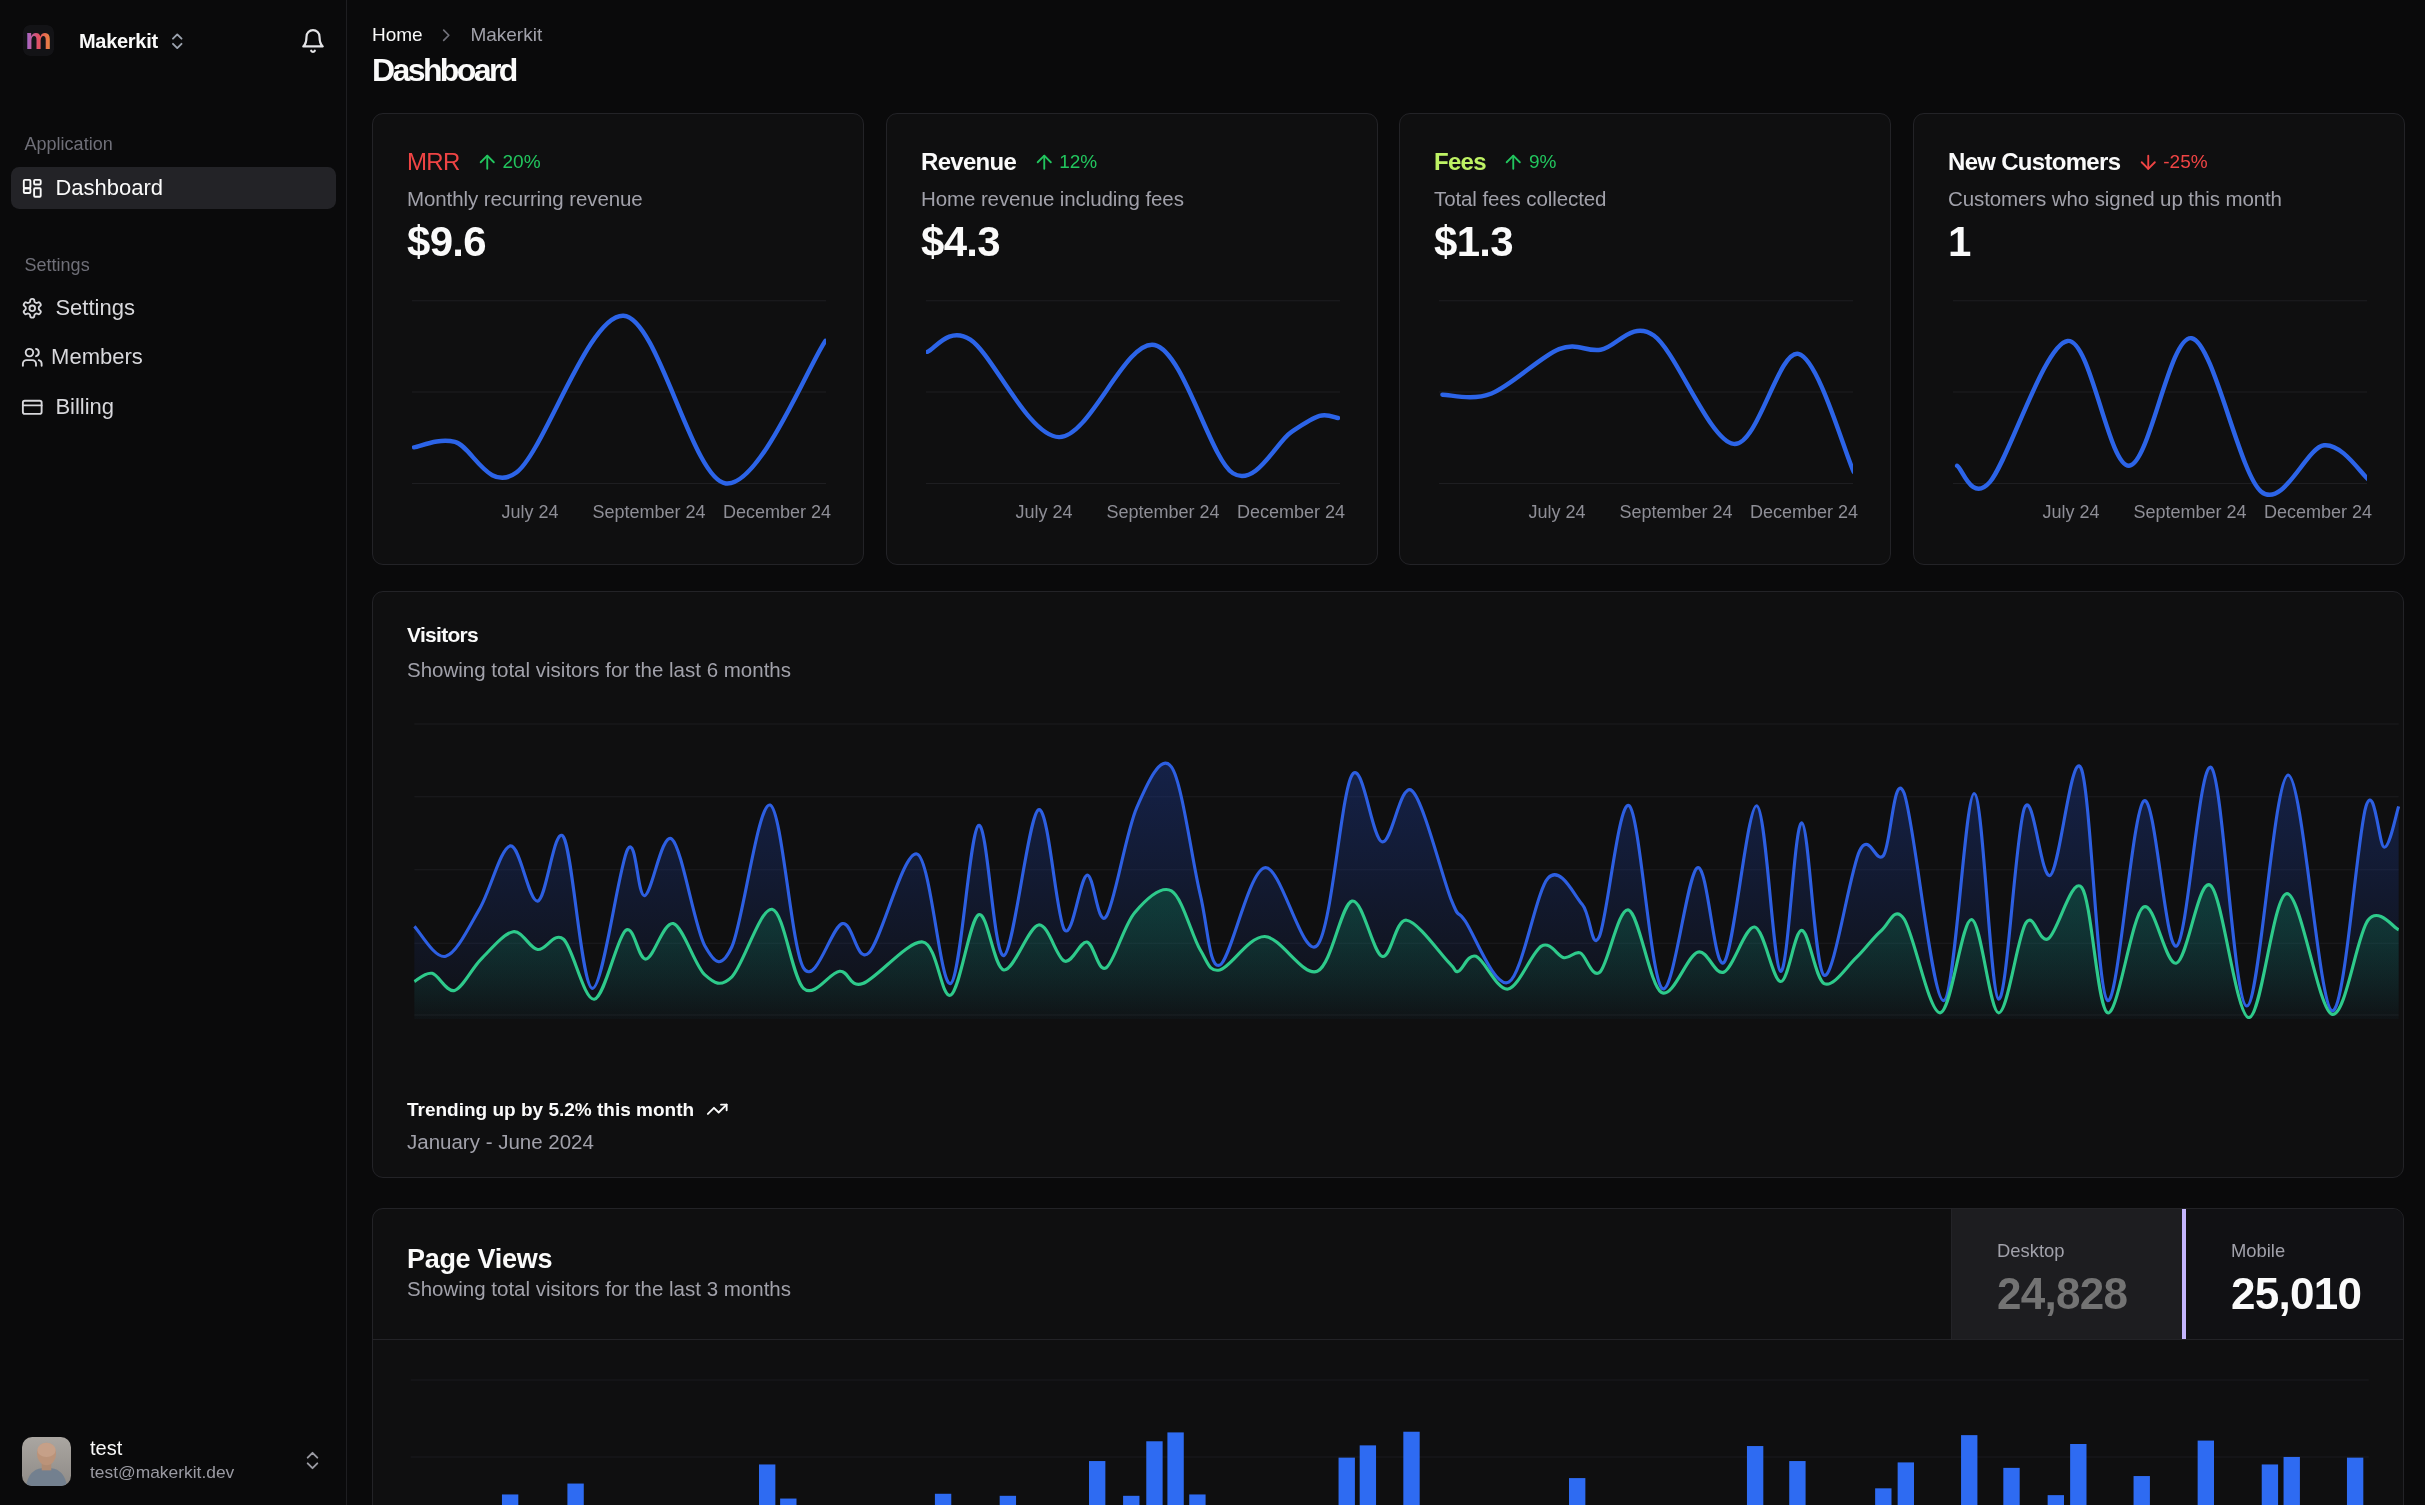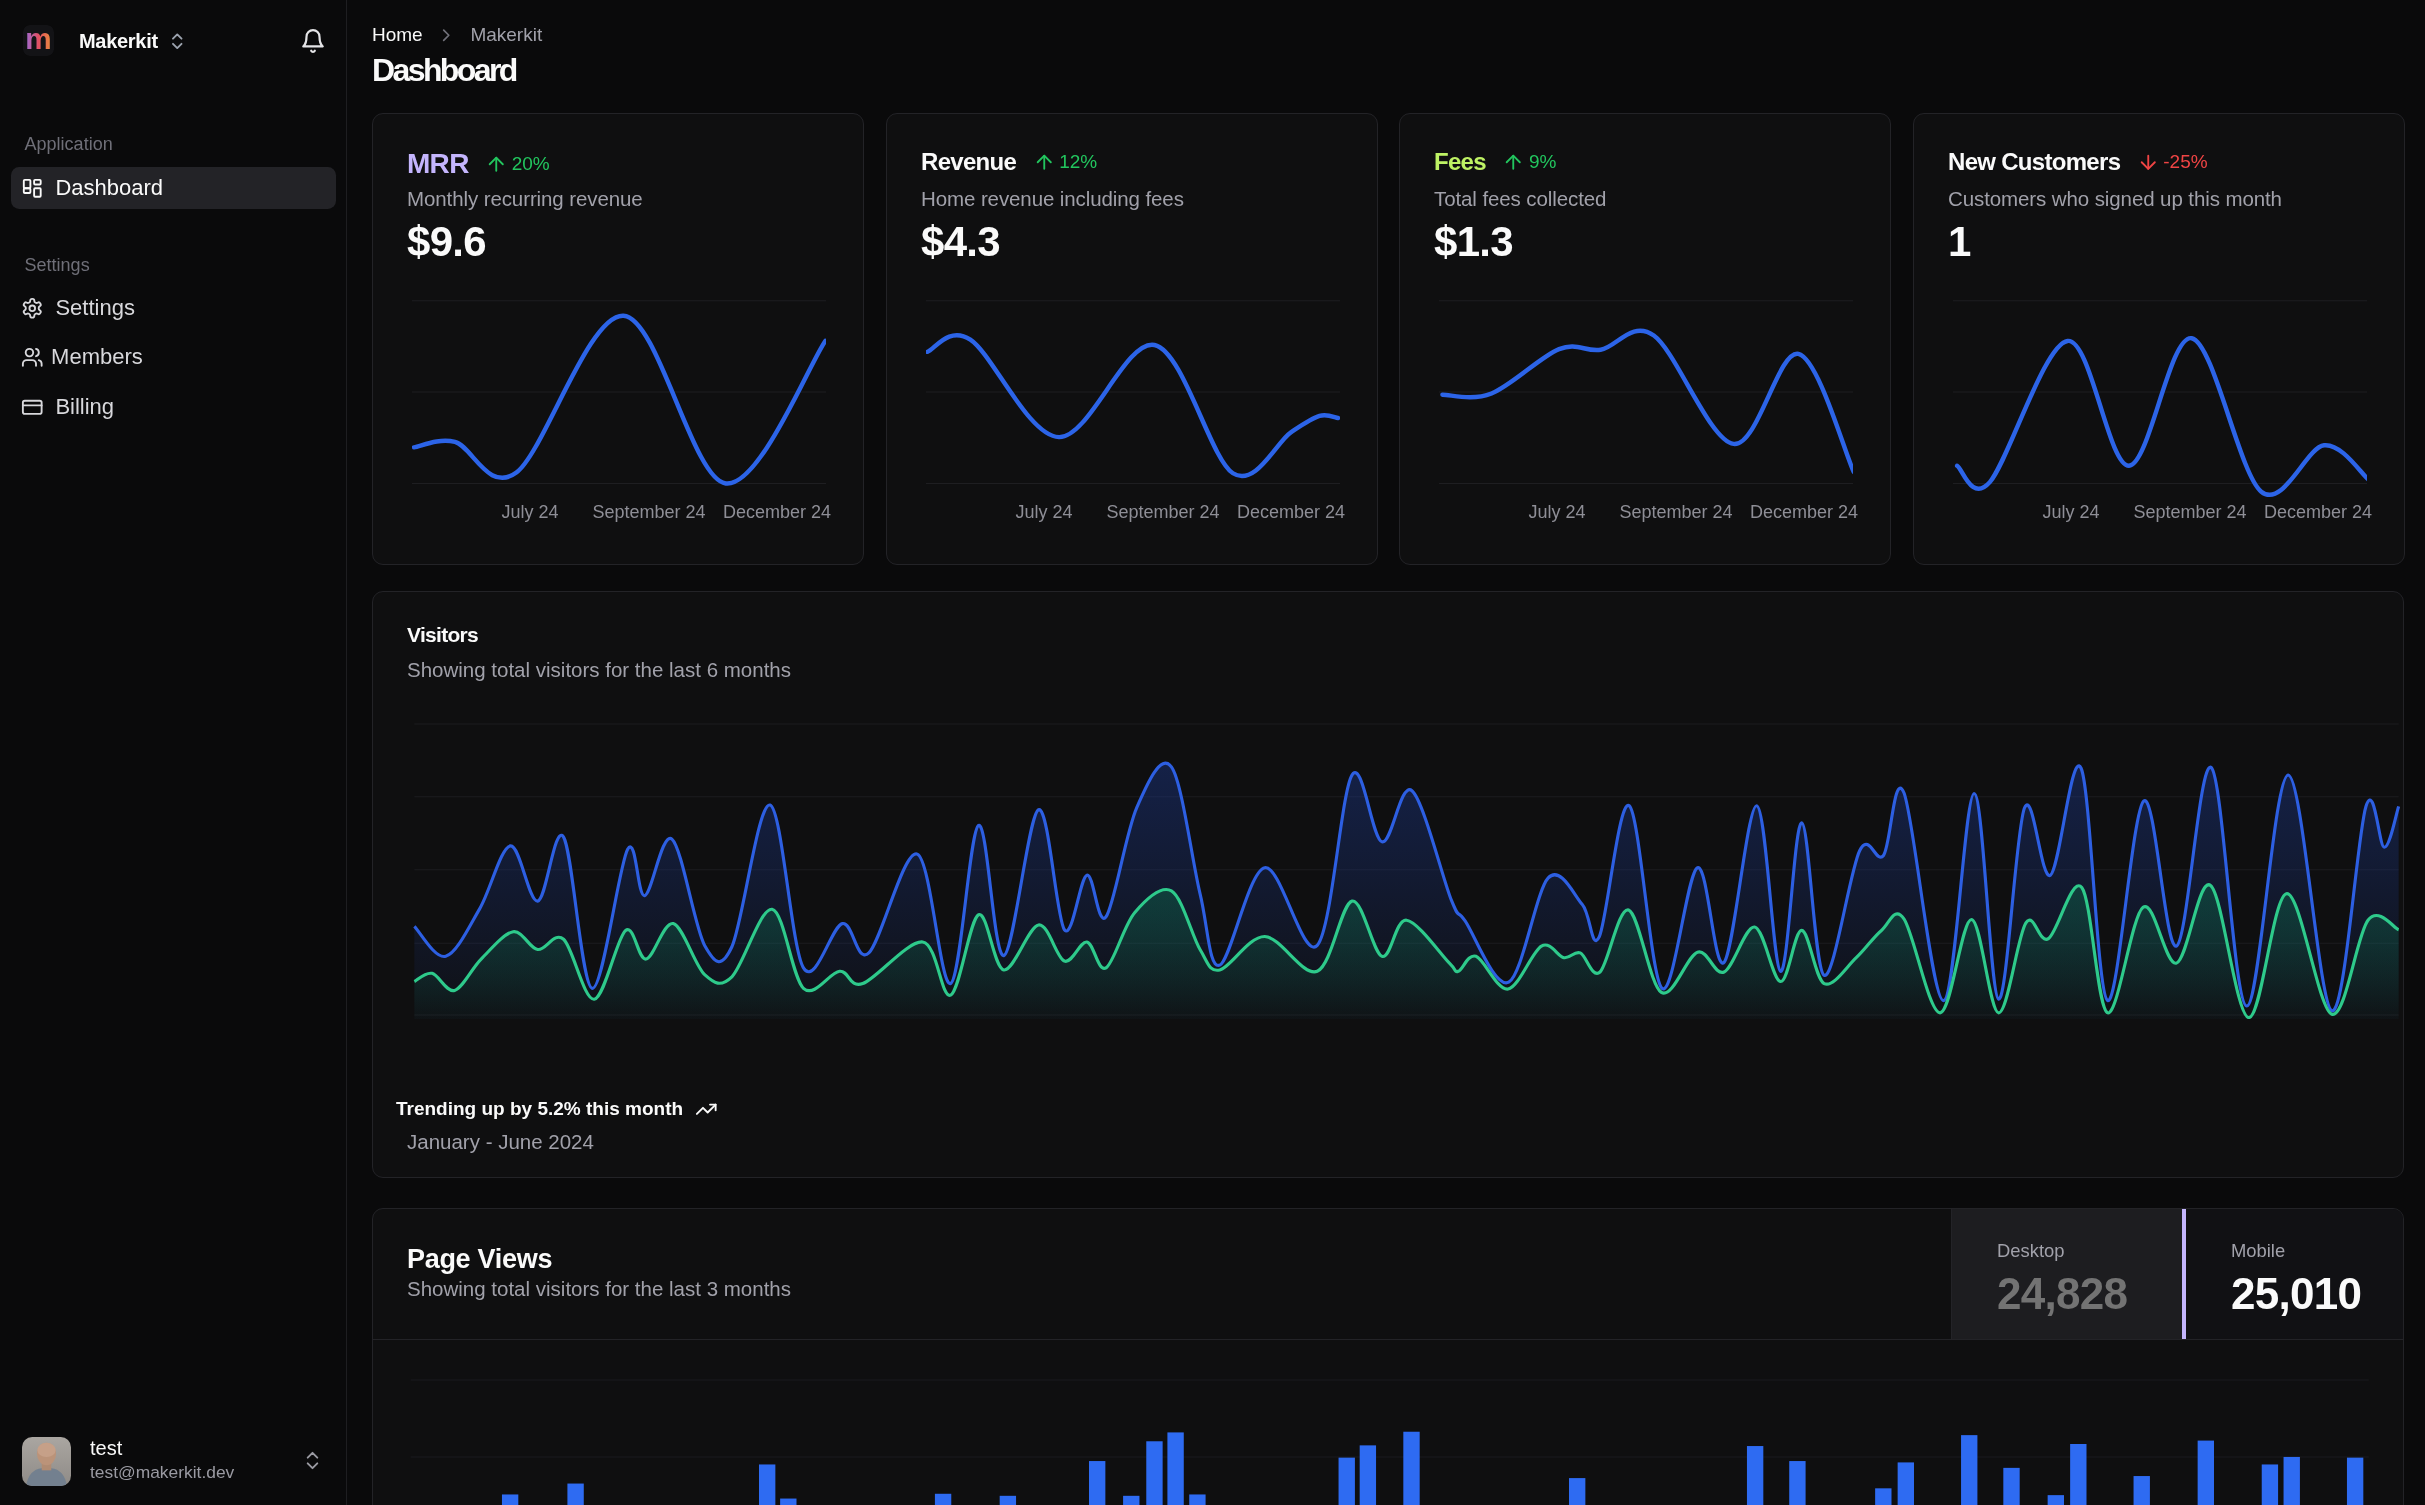--- a/index.html
+++ b/index.html
@@ -87,21 +87,21 @@
 <div style="position:absolute;left:372px;top:35px;transform:translateY(-50%);display:flex;align-items:center;gap:13.6px">
   <span style="font-size:19px;color:#fafafa">Home</span>
   <svg width="20.5" height="20.5" viewBox="0 0 24 24" fill="none" stroke="#71717a" stroke-width="2" stroke-linecap="round" stroke-linejoin="round">
       <path d="m9 18 6-6-6-6"></path>
     </svg>
   <span style="font-size:19px;color:#a1a1aa">Makerkit</span>
 </div>
 <div style="position:absolute;left:372px;top:52px;font-size:32px;font-weight:bold;color:#fafafa;letter-spacing:-2.6px">Dashboard</div>
 <div class="card" style="left:372px;top:113px;width:492px;height:452px">
   <div style="position:absolute;left:34px;top:34px;display:flex;align-items:center;gap:16.4px">
-    <span style="font-size:28px;font-weight:bold;color:#c4b5fd;letter-spacing:-0.7px">MRR</span>
+    <span style="font-size:24px;font-weight:normal;color:#ef4444;letter-spacing:-0.7px">MRR</span>
     <span style="display:flex;align-items:flex-end;gap:4.1px">
         <svg width="22.5" height="22.5" viewBox="0 0 24 24" fill="none" stroke="#22c55e" stroke-width="2" stroke-linecap="round" stroke-linejoin="round">
           <path d="M12 19V5"></path>
           <path d="m5 12 7-7 7 7"></path>
         </svg>
         <span style="font-size:19px;color:#22c55e">20%</span>
       </span>
   </div>
   <div style="position:absolute;left:34px;top:73px;font-size:20.5px;color:#a1a1aa;letter-spacing:-0.1px">Monthly recurring revenue</div>
   <div style="position:absolute;left:34px;top:104px;font-size:42px;font-weight:bold;color:#fafafa;letter-spacing:-0.7px">$9.6</div>
@@ -201,21 +201,21 @@
     <line x1="0" x2="2912" y1="19" y2="19" stroke="#1c1c1f" stroke-width="1.5"></line>
       <line x1="0" x2="2912" y1="126" y2="126" stroke="#1c1c1f" stroke-width="1.5"></line>
       <line x1="0" x2="2912" y1="233" y2="233" stroke="#1c1c1f" stroke-width="1.5"></line>
       <line x1="0" x2="2912" y1="341" y2="341" stroke="#1c1c1f" stroke-width="1.5"></line>
       <line x1="0" x2="2912" y1="446" y2="446" stroke="#1c1c1f" stroke-width="1.5"></line>
     <path d="M 0.0 316.0 C 7.7 323.3 30.0 364.3 46.0 360.0 C 62.0 355.7 80.2 317.0 96.0 290.0 C 111.8 263.0 126.8 199.8 141.0 198.0 C 155.2 196.2 168.0 281.2 181.0 279.0 C 194.0 276.8 205.7 163.7 219.0 185.0 C 232.3 206.3 245.3 404.0 261.0 407.0 C 276.7 410.0 300.2 225.7 313.0 203.0 C 325.8 180.3 327.2 273.5 338.0 271.0 C 348.8 268.5 363.3 175.8 378.0 188.0 C 392.7 200.2 411.3 317.7 426.0 344.0 C 440.7 370.3 450.0 380.3 466.0 346.0 C 482.0 311.7 504.5 132.8 522.0 138.0 C 539.5 143.2 553.3 348.0 571.0 377.0 C 588.7 406.0 612.0 315.7 628.0 312.0 C 644.0 308.3 648.7 372.0 667.0 355.0 C 685.3 338.0 718.0 202.5 738.0 210.0 C 758.0 217.5 772.0 407.0 787.0 400.0 C 802.0 393.0 815.0 174.8 828.0 168.0 C 841.0 161.2 850.3 362.8 865.0 359.0 C 879.7 355.2 901.2 151.3 916.0 145.0 C 930.8 138.7 942.2 305.0 954.0 321.0 C 965.8 337.0 976.8 244.2 987.0 241.0 C 997.2 237.8 1002.8 318.5 1015.0 302.0 C 1027.2 285.5 1044.0 178.7 1060.0 142.0 C 1076.0 105.3 1095.5 61.0 1111.0 82.0 C 1126.5 103.0 1141.2 219.5 1153.0 268.0 C 1164.8 316.5 1166.2 379.3 1182.0 373.0 C 1197.8 366.7 1224.2 234.8 1248.0 230.0 C 1271.8 225.2 1303.7 366.7 1325.0 344.0 C 1346.3 321.3 1360.2 119.3 1376.0 94.0 C 1391.8 68.7 1405.3 188.2 1420.0 192.0 C 1434.7 195.8 1447.0 102.7 1464.0 117.0 C 1481.0 131.3 1509.0 246.2 1522.0 278.0 C 1535.0 309.8 1528.0 288.0 1542.0 308.0 C 1556.0 328.0 1585.7 408.5 1606.0 398.0 C 1626.3 387.5 1646.0 264.0 1664.0 245.0 C 1682.0 226.0 1701.5 269.7 1714.0 284.0 C 1726.5 298.3 1727.5 355.2 1739.0 331.0 C 1750.5 306.8 1767.7 126.3 1783.0 139.0 C 1798.3 151.7 1814.3 391.8 1831.0 407.0 C 1847.7 422.2 1867.8 236.3 1883.0 230.0 C 1898.2 223.7 1907.5 384.2 1922.0 369.0 C 1936.5 353.8 1956.2 136.8 1970.0 139.0 C 1983.8 141.2 1994.0 377.8 2005.0 382.0 C 2016.0 386.2 2025.3 163.0 2036.0 164.0 C 2046.7 165.0 2054.8 381.2 2069.0 388.0 C 2083.2 394.8 2106.5 234.3 2121.0 205.0 C 2135.5 175.7 2145.2 226.2 2156.0 212.0 C 2166.8 197.8 2171.3 84.5 2186.0 120.0 C 2200.7 155.5 2226.8 424.8 2244.0 425.0 C 2261.2 425.2 2275.5 121.3 2289.0 121.0 C 2302.5 120.7 2312.7 419.5 2325.0 423.0 C 2337.3 426.5 2350.3 172.3 2363.0 142.0 C 2375.7 111.7 2387.2 250.7 2401.0 241.0 C 2414.8 231.3 2432.0 53.3 2446.0 84.0 C 2460.0 114.7 2469.7 417.0 2485.0 425.0 C 2500.3 433.0 2521.2 145.3 2538.0 132.0 C 2554.8 118.7 2569.5 353.2 2586.0 345.0 C 2602.5 336.8 2619.8 68.3 2637.0 83.0 C 2654.2 97.7 2670.2 431.2 2689.0 433.0 C 2707.8 434.8 2729.2 92.8 2750.0 94.0 C 2770.8 95.2 2795.0 432.3 2814.0 440.0 C 2833.0 447.7 2851.2 180.0 2864.0 140.0 C 2876.8 100.0 2883.0 200.0 2891.0 200.0 C 2899.0 200.0 2908.5 150.0 2912.0 140.0 L 2912 452 L 0 452 Z" fill="url(#gb)"></path>
     <path d="M 0.0 316.0 C 7.7 323.3 30.0 364.3 46.0 360.0 C 62.0 355.7 80.2 317.0 96.0 290.0 C 111.8 263.0 126.8 199.8 141.0 198.0 C 155.2 196.2 168.0 281.2 181.0 279.0 C 194.0 276.8 205.7 163.7 219.0 185.0 C 232.3 206.3 245.3 404.0 261.0 407.0 C 276.7 410.0 300.2 225.7 313.0 203.0 C 325.8 180.3 327.2 273.5 338.0 271.0 C 348.8 268.5 363.3 175.8 378.0 188.0 C 392.7 200.2 411.3 317.7 426.0 344.0 C 440.7 370.3 450.0 380.3 466.0 346.0 C 482.0 311.7 504.5 132.8 522.0 138.0 C 539.5 143.2 553.3 348.0 571.0 377.0 C 588.7 406.0 612.0 315.7 628.0 312.0 C 644.0 308.3 648.7 372.0 667.0 355.0 C 685.3 338.0 718.0 202.5 738.0 210.0 C 758.0 217.5 772.0 407.0 787.0 400.0 C 802.0 393.0 815.0 174.8 828.0 168.0 C 841.0 161.2 850.3 362.8 865.0 359.0 C 879.7 355.2 901.2 151.3 916.0 145.0 C 930.8 138.7 942.2 305.0 954.0 321.0 C 965.8 337.0 976.8 244.2 987.0 241.0 C 997.2 237.8 1002.8 318.5 1015.0 302.0 C 1027.2 285.5 1044.0 178.7 1060.0 142.0 C 1076.0 105.3 1095.5 61.0 1111.0 82.0 C 1126.5 103.0 1141.2 219.5 1153.0 268.0 C 1164.8 316.5 1166.2 379.3 1182.0 373.0 C 1197.8 366.7 1224.2 234.8 1248.0 230.0 C 1271.8 225.2 1303.7 366.7 1325.0 344.0 C 1346.3 321.3 1360.2 119.3 1376.0 94.0 C 1391.8 68.7 1405.3 188.2 1420.0 192.0 C 1434.7 195.8 1447.0 102.7 1464.0 117.0 C 1481.0 131.3 1509.0 246.2 1522.0 278.0 C 1535.0 309.8 1528.0 288.0 1542.0 308.0 C 1556.0 328.0 1585.7 408.5 1606.0 398.0 C 1626.3 387.5 1646.0 264.0 1664.0 245.0 C 1682.0 226.0 1701.5 269.7 1714.0 284.0 C 1726.5 298.3 1727.5 355.2 1739.0 331.0 C 1750.5 306.8 1767.7 126.3 1783.0 139.0 C 1798.3 151.7 1814.3 391.8 1831.0 407.0 C 1847.7 422.2 1867.8 236.3 1883.0 230.0 C 1898.2 223.7 1907.5 384.2 1922.0 369.0 C 1936.5 353.8 1956.2 136.8 1970.0 139.0 C 1983.8 141.2 1994.0 377.8 2005.0 382.0 C 2016.0 386.2 2025.3 163.0 2036.0 164.0 C 2046.7 165.0 2054.8 381.2 2069.0 388.0 C 2083.2 394.8 2106.5 234.3 2121.0 205.0 C 2135.5 175.7 2145.2 226.2 2156.0 212.0 C 2166.8 197.8 2171.3 84.5 2186.0 120.0 C 2200.7 155.5 2226.8 424.8 2244.0 425.0 C 2261.2 425.2 2275.5 121.3 2289.0 121.0 C 2302.5 120.7 2312.7 419.5 2325.0 423.0 C 2337.3 426.5 2350.3 172.3 2363.0 142.0 C 2375.7 111.7 2387.2 250.7 2401.0 241.0 C 2414.8 231.3 2432.0 53.3 2446.0 84.0 C 2460.0 114.7 2469.7 417.0 2485.0 425.0 C 2500.3 433.0 2521.2 145.3 2538.0 132.0 C 2554.8 118.7 2569.5 353.2 2586.0 345.0 C 2602.5 336.8 2619.8 68.3 2637.0 83.0 C 2654.2 97.7 2670.2 431.2 2689.0 433.0 C 2707.8 434.8 2729.2 92.8 2750.0 94.0 C 2770.8 95.2 2795.0 432.3 2814.0 440.0 C 2833.0 447.7 2851.2 180.0 2864.0 140.0 C 2876.8 100.0 2883.0 200.0 2891.0 200.0 C 2899.0 200.0 2908.5 150.0 2912.0 140.0 " fill="none" stroke="#2d5fe2" stroke-width="4.6"></path>
     <path d="M 0.0 397.0 C 4.3 395.0 16.2 382.8 26.0 385.0 C 35.8 387.2 47.0 413.5 59.0 410.0 C 71.0 406.5 83.7 378.3 98.0 364.0 C 112.3 349.7 131.2 326.3 145.0 324.0 C 158.8 321.7 168.7 348.2 181.0 350.0 C 193.3 351.8 205.2 322.8 219.0 335.0 C 232.8 347.2 248.8 425.2 264.0 423.0 C 279.2 420.8 297.3 331.8 310.0 322.0 C 322.7 312.2 328.3 365.7 340.0 364.0 C 351.7 362.3 365.7 308.2 380.0 312.0 C 394.3 315.8 411.7 374.0 426.0 387.0 C 440.3 400.0 449.5 406.0 466.0 390.0 C 482.5 374.0 507.5 288.2 525.0 291.0 C 542.5 293.8 554.5 391.8 571.0 407.0 C 587.5 422.2 609.5 383.2 624.0 382.0 C 638.5 380.8 637.7 407.2 658.0 400.0 C 678.3 392.8 724.5 336.2 746.0 339.0 C 767.5 341.8 773.3 423.7 787.0 417.0 C 800.7 410.3 815.0 305.2 828.0 299.0 C 841.0 292.8 850.3 377.5 865.0 380.0 C 879.7 382.5 901.2 316.2 916.0 314.0 C 930.8 311.8 942.2 362.8 954.0 367.0 C 965.8 371.2 976.8 337.3 987.0 339.0 C 997.2 340.7 1003.3 384.2 1015.0 377.0 C 1026.7 369.8 1041.0 314.8 1057.0 296.0 C 1073.0 277.2 1095.0 255.0 1111.0 264.0 C 1127.0 273.0 1141.2 330.7 1153.0 350.0 C 1164.8 369.3 1166.2 383.2 1182.0 380.0 C 1197.8 376.8 1224.2 330.7 1248.0 331.0 C 1271.8 331.3 1303.7 390.7 1325.0 382.0 C 1346.3 373.3 1360.2 282.7 1376.0 279.0 C 1391.8 275.3 1406.7 355.3 1420.0 360.0 C 1433.3 364.7 1439.5 305.3 1456.0 307.0 C 1472.5 308.7 1506.3 357.5 1519.0 370.0 C 1531.7 382.5 1525.5 383.7 1532.0 382.0 C 1538.5 380.3 1545.8 355.7 1558.0 360.0 C 1570.2 364.3 1589.0 410.5 1605.0 408.0 C 1621.0 405.5 1640.3 352.7 1654.0 345.0 C 1667.7 337.3 1677.5 360.3 1687.0 362.0 C 1696.5 363.7 1702.2 351.5 1711.0 355.0 C 1719.8 358.5 1728.2 393.5 1740.0 383.0 C 1751.8 372.5 1767.0 287.0 1782.0 292.0 C 1797.0 297.0 1813.2 402.7 1830.0 413.0 C 1846.8 423.3 1867.7 359.0 1883.0 354.0 C 1898.3 349.0 1908.0 389.2 1922.0 383.0 C 1936.0 376.8 1953.2 314.7 1967.0 317.0 C 1980.8 319.3 1993.5 396.2 2005.0 397.0 C 2016.5 397.8 2025.3 321.5 2036.0 322.0 C 2046.7 322.5 2055.7 393.3 2069.0 400.0 C 2082.3 406.7 2102.0 375.0 2116.0 362.0 C 2130.0 349.0 2141.3 331.5 2153.0 322.0 C 2164.7 312.5 2171.7 284.8 2186.0 305.0 C 2200.3 325.2 2222.5 442.8 2239.0 443.0 C 2255.5 443.2 2270.7 306.0 2285.0 306.0 C 2299.3 306.0 2311.7 442.2 2325.0 443.0 C 2338.3 443.8 2352.8 329.2 2365.0 311.0 C 2377.2 292.8 2384.3 342.7 2398.0 334.0 C 2411.7 325.3 2432.5 240.8 2447.0 259.0 C 2461.5 277.2 2470.0 438.2 2485.0 443.0 C 2500.0 447.8 2520.2 300.2 2537.0 288.0 C 2553.8 275.8 2569.5 375.3 2586.0 370.0 C 2602.5 364.7 2618.3 242.7 2636.0 256.0 C 2653.7 269.3 2673.3 448.0 2692.0 450.0 C 2710.7 452.0 2727.7 268.8 2748.0 268.0 C 2768.3 267.2 2794.2 438.5 2814.0 445.0 C 2833.8 451.5 2850.7 327.7 2867.0 307.0 C 2883.3 286.3 2904.5 318.7 2912.0 321.0 L 2912 452 L 0 452 Z" fill="url(#gg)"></path>
     <path d="M 0.0 397.0 C 4.3 395.0 16.2 382.8 26.0 385.0 C 35.8 387.2 47.0 413.5 59.0 410.0 C 71.0 406.5 83.7 378.3 98.0 364.0 C 112.3 349.7 131.2 326.3 145.0 324.0 C 158.8 321.7 168.7 348.2 181.0 350.0 C 193.3 351.8 205.2 322.8 219.0 335.0 C 232.8 347.2 248.8 425.2 264.0 423.0 C 279.2 420.8 297.3 331.8 310.0 322.0 C 322.7 312.2 328.3 365.7 340.0 364.0 C 351.7 362.3 365.7 308.2 380.0 312.0 C 394.3 315.8 411.7 374.0 426.0 387.0 C 440.3 400.0 449.5 406.0 466.0 390.0 C 482.5 374.0 507.5 288.2 525.0 291.0 C 542.5 293.8 554.5 391.8 571.0 407.0 C 587.5 422.2 609.5 383.2 624.0 382.0 C 638.5 380.8 637.7 407.2 658.0 400.0 C 678.3 392.8 724.5 336.2 746.0 339.0 C 767.5 341.8 773.3 423.7 787.0 417.0 C 800.7 410.3 815.0 305.2 828.0 299.0 C 841.0 292.8 850.3 377.5 865.0 380.0 C 879.7 382.5 901.2 316.2 916.0 314.0 C 930.8 311.8 942.2 362.8 954.0 367.0 C 965.8 371.2 976.8 337.3 987.0 339.0 C 997.2 340.7 1003.3 384.2 1015.0 377.0 C 1026.7 369.8 1041.0 314.8 1057.0 296.0 C 1073.0 277.2 1095.0 255.0 1111.0 264.0 C 1127.0 273.0 1141.2 330.7 1153.0 350.0 C 1164.8 369.3 1166.2 383.2 1182.0 380.0 C 1197.8 376.8 1224.2 330.7 1248.0 331.0 C 1271.8 331.3 1303.7 390.7 1325.0 382.0 C 1346.3 373.3 1360.2 282.7 1376.0 279.0 C 1391.8 275.3 1406.7 355.3 1420.0 360.0 C 1433.3 364.7 1439.5 305.3 1456.0 307.0 C 1472.5 308.7 1506.3 357.5 1519.0 370.0 C 1531.7 382.5 1525.5 383.7 1532.0 382.0 C 1538.5 380.3 1545.8 355.7 1558.0 360.0 C 1570.2 364.3 1589.0 410.5 1605.0 408.0 C 1621.0 405.5 1640.3 352.7 1654.0 345.0 C 1667.7 337.3 1677.5 360.3 1687.0 362.0 C 1696.5 363.7 1702.2 351.5 1711.0 355.0 C 1719.8 358.5 1728.2 393.5 1740.0 383.0 C 1751.8 372.5 1767.0 287.0 1782.0 292.0 C 1797.0 297.0 1813.2 402.7 1830.0 413.0 C 1846.8 423.3 1867.7 359.0 1883.0 354.0 C 1898.3 349.0 1908.0 389.2 1922.0 383.0 C 1936.0 376.8 1953.2 314.7 1967.0 317.0 C 1980.8 319.3 1993.5 396.2 2005.0 397.0 C 2016.5 397.8 2025.3 321.5 2036.0 322.0 C 2046.7 322.5 2055.7 393.3 2069.0 400.0 C 2082.3 406.7 2102.0 375.0 2116.0 362.0 C 2130.0 349.0 2141.3 331.5 2153.0 322.0 C 2164.7 312.5 2171.7 284.8 2186.0 305.0 C 2200.3 325.2 2222.5 442.8 2239.0 443.0 C 2255.5 443.2 2270.7 306.0 2285.0 306.0 C 2299.3 306.0 2311.7 442.2 2325.0 443.0 C 2338.3 443.8 2352.8 329.2 2365.0 311.0 C 2377.2 292.8 2384.3 342.7 2398.0 334.0 C 2411.7 325.3 2432.5 240.8 2447.0 259.0 C 2461.5 277.2 2470.0 438.2 2485.0 443.0 C 2500.0 447.8 2520.2 300.2 2537.0 288.0 C 2553.8 275.8 2569.5 375.3 2586.0 370.0 C 2602.5 364.7 2618.3 242.7 2636.0 256.0 C 2653.7 269.3 2673.3 448.0 2692.0 450.0 C 2710.7 452.0 2727.7 268.8 2748.0 268.0 C 2768.3 267.2 2794.2 438.5 2814.0 445.0 C 2833.8 451.5 2850.7 327.7 2867.0 307.0 C 2883.3 286.3 2904.5 318.7 2912.0 321.0 " fill="none" stroke="#2eca8b" stroke-width="4.6"></path>
   </svg>
-  <div style="position:absolute;left:23px;top:506px;display:flex;align-items:flex-start;gap:12px">
+  <div style="position:absolute;left:34px;top:506px;display:flex;align-items:flex-end;gap:12px">
     <span style="font-size:19px;font-weight:600;color:#fafafa">Trending up by 5.2% this month</span>
     <svg width="22.5" height="22.5" viewBox="0 0 24 24" fill="none" stroke="#fafafa" stroke-width="2" stroke-linecap="round" stroke-linejoin="round">
         <polyline points="22 7 13.5 15.5 8.5 10.5 2 17"></polyline>
         <polyline points="16 7 22 7 22 13"></polyline>
       </svg>
   </div>
   <div style="position:absolute;left:34px;top:538px;font-size:20.5px;color:#a1a1aa">January - June 2024</div>
 </div>
 <div class="card" style="left:372px;top:1208px;width:2032px;height:325px">
   <div style="position:absolute;left:34px;top:35px;font-size:27px;font-weight:bold;color:#fafafa;letter-spacing:-0.3px">Page Views</div>

